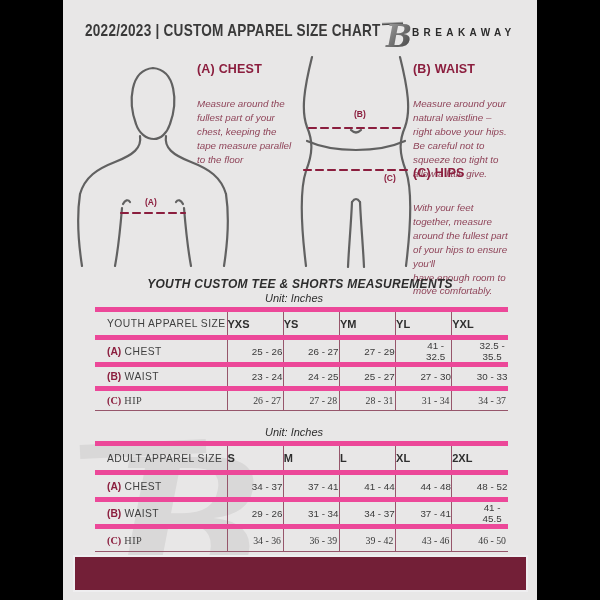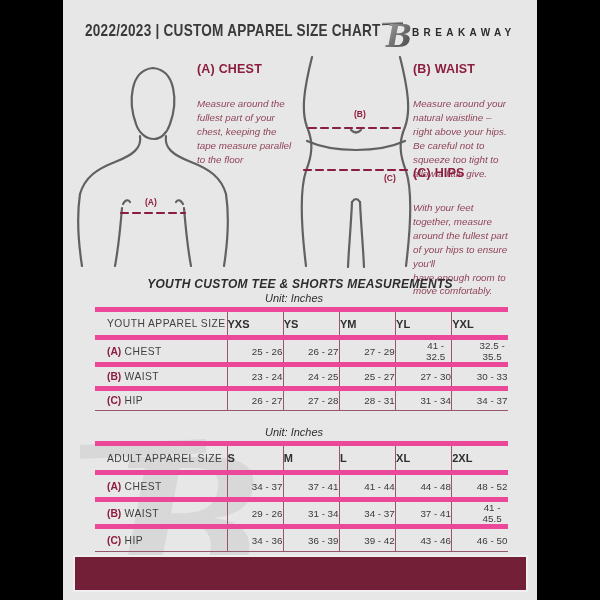--- a/index.html
+++ b/index.html
@@ -37,21 +37,21 @@
   .tbl-unit{position:absolute;left:63px;width:462px;text-align:center;font-style:italic;font-size:11px;color:#2d2d2d;}
   #youth-title{top:277px;font-style:italic;} #youth-unit{top:292px;}
   #adult-title{top:411px;} #adult-unit{top:426px;}
 
   .size-table{position:absolute;left:95px;width:413px;border-collapse:collapse;table-layout:fixed;}
   #youth-table{top:307px;} #adult-table{top:441px;}
   .size-table col.c-label{width:132px;}
   .size-table th,.size-table td{border-top:5px solid #ec4899;padding:0;}
   .size-table th+th,.size-table td+td{border-left:1px solid #96566b;}
   .size-table thead th{border-bottom:2px solid #6f2038;}
-  .size-table tbody tr:last-child td{border-bottom:1px solid #96566b;}
+  .size-table tbody tr:last-child td{border-bottom:1px solid #96566b;font-family:Liberation Serif, serif;}
   .size-table th.lbl,.size-table td.lbl{text-align:left;padding-left:12px;font-weight:400;
         font-size:10.3px;color:#3f3f3f;letter-spacing:.45px;}
   .size-table th.sz{font-weight:700;font-size:11px;color:#2e2e2e;text-align:left;}
   .size-table td.val{text-align:center;font-size:9.8px;color:#3a3a3a;padding-left:24px;}
   .pfx{font-weight:700;color:#8b1e3e;letter-spacing:0;}
   #youth-table th{height:23px;} #youth-table td{height:19px;}
   #adult-table th{height:24px;} #adult-table td{height:22px;}
 
   
   .footer{position:absolute;left:73px;top:555px;width:451px;height:33px;background:#731f37;

